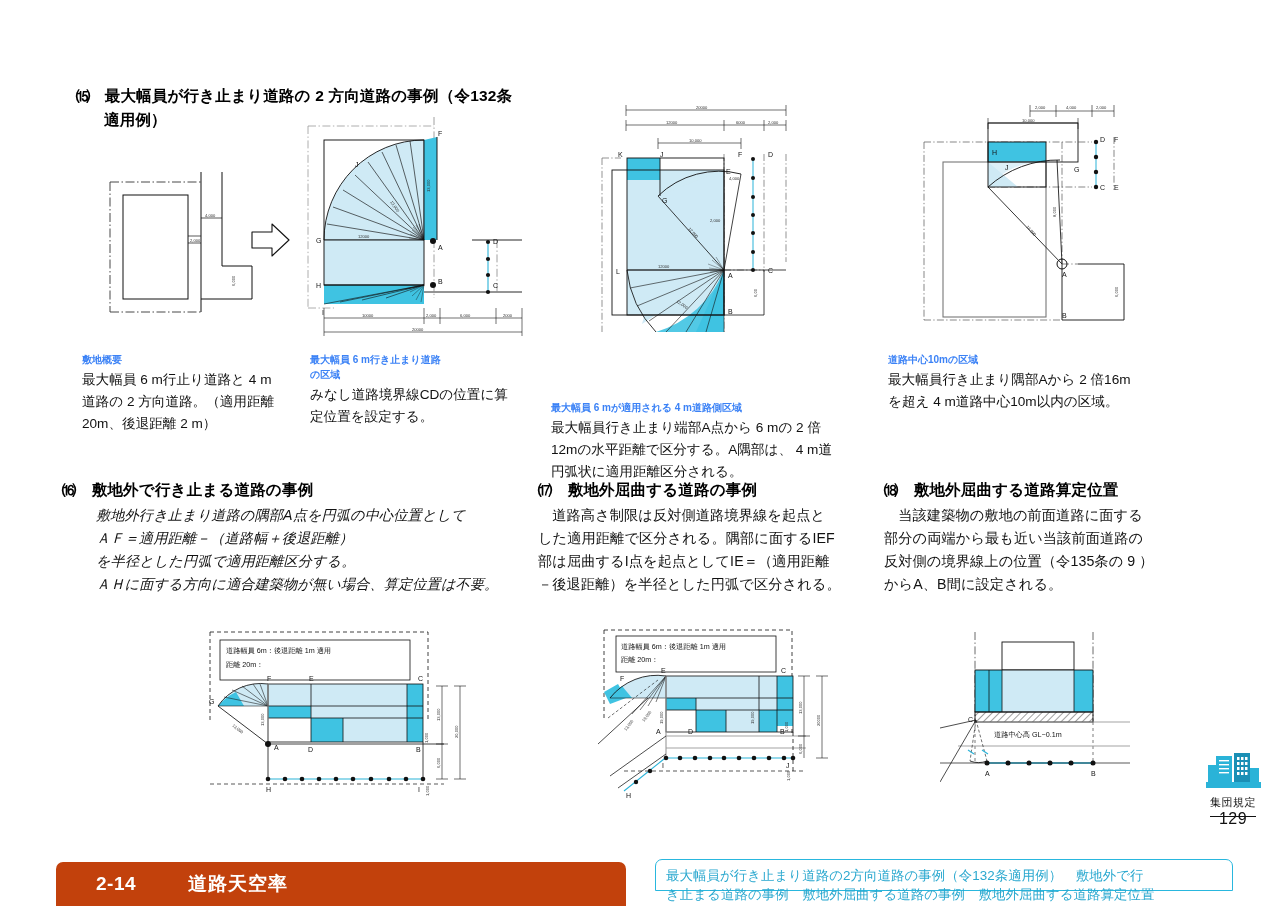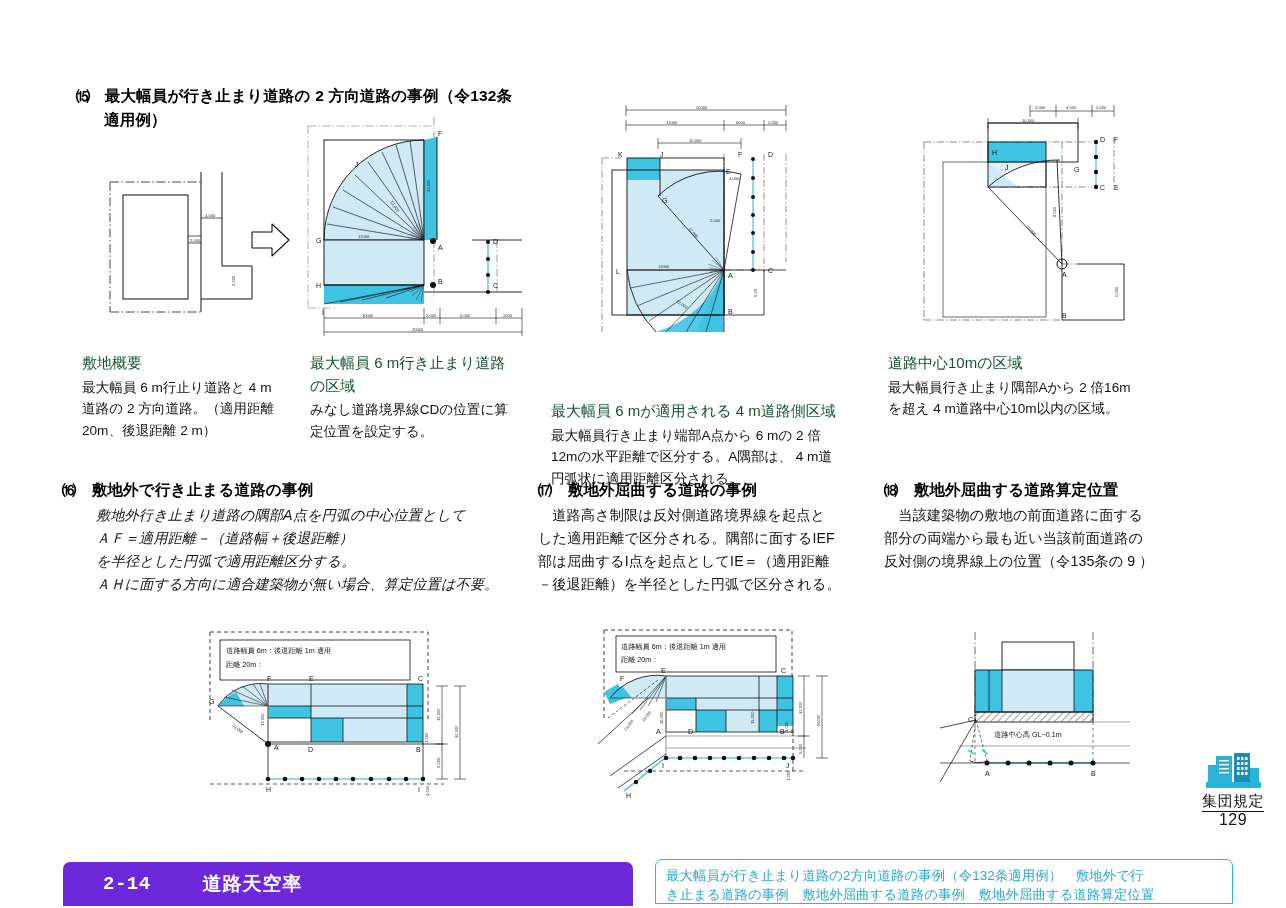--- a/index.html
+++ b/index.html
@@ -21,51 +21,51 @@
   
   .sec-head{
     font-weight:bold;font-size:15.5px;letter-spacing:.2px;color:#000;
     line-height:1.55;
   }
   .sec-num{font-weight:bold;font-size:14px;}
   .body-txt{
     font-size:14.2px;line-height:1.62;color:#111;letter-spacing:.1px;
   }
   .col-head{
-    font-weight:normal;font-size:15px;line-height:1.5;color:#14532d;
+    font-weight:bold;font-size:10px;line-height:1.5;color:#3b82f6;
   }
   .col-body{font-size:13.6px;line-height:1.6;color:#111;}
 
   
   .footer-bar{
-    position:absolute;left:63px;top:862px;width:570px;height:44px;
-    background:#6d28d9;border-radius:7px 7px 0 0;
-    display:flex;align-items:center;font-family:Liberation Mono, monospace;
+    position:absolute;left:56px;top:862px;width:570px;height:44px;
+    background:#c2410c;border-radius:7px 7px 0 0;
+    display:flex;align-items:center;
   }
   .footer-num{
     color:#fff;font-weight:bold;font-size:19px;margin-left:40px;letter-spacing:.5px;
   }
   .footer-title{
     color:#fff;font-weight:bold;font-size:19px;margin-left:52px;letter-spacing:1px;
   }
   .footer-tags{
-    position:absolute;left:655px;top:859px;width:578px;height:45px;
+    position:absolute;left:655px;top:859px;width:578px;height:32px;
     border:1.4px solid #29b7de;border-radius:7px 7px 0 0;
     box-sizing:border-box;
     padding:6px 8px 16px 10px;
     color:#2aa8cf;font-size:13.4px;line-height:1.45;
     letter-spacing:.1px;
   }
 
   
   .side-marker{position:absolute;left:1196px;top:752px;width:74px;text-align:center;}
   .side-marker .glyph{display:block;height:40px;}
   .side-marker .label{
-    font-size:15px;color:#111;letter-spacing:.5px;margin-top:1px;
-    padding-bottom:2px;border-bottom:1.4px solid #111;
+    font-size:11px;color:#111;letter-spacing:.5px;margin-top:1px;
+    padding-bottom:8px;border-bottom:1.4px solid #111;
   }
   .side-marker .pageno{font-size:16px;color:#111;margin-top:4px;letter-spacing:.5px;}
 
   
   .fig{position:absolute;}
   .fig svg{display:block;}
   text{font-family:"Liberation Sans","DejaVu Sans",sans-serif;}
   .lbl{font-size:7px;fill:#111;}
   .dim{font-size:4.1px;fill:#333;}
   .note{font-size:7.2px;fill:#111;}
@@ -443,20 +443,21 @@
 
   <div class="abs" style="left:884px;top:478px;width:330px;">
     <div class="sec-head">
       <span class="sec-num">⒅</span>
       <span style="margin-left:11px;">敷地外屈曲する道路算定位置</span>
     </div>
     <div class="body-txt" style="margin-top:2px;">
       <div>　当該建築物の敷地の前面道路に面する</div>
       <div>部分の両端から最も近い当該前面道路の</div>
       <div>反対側の境界線上の位置（令135条の 9 ）</div>
+      <div>からA、B間に設定される。</div>
     </div>
   </div>
 
   <div class="fig" style="left:196px;top:626px;">
     <svg width="280" height="180" viewBox="0 0 280 180">
 
       <path d="M14,6 L232,6 L232,96 M14,6 L14,96 L14,96" fill="none" stroke="#111" stroke-width="0.8" stroke-dasharray="4,3"></path>
 
       <rect x="24" y="14" width="190" height="40" fill="none" stroke="#111" stroke-width="0.8"></rect>
       <text class="note" x="30" y="27">道路幅員 6m：後退距離 1m 適用</text>

